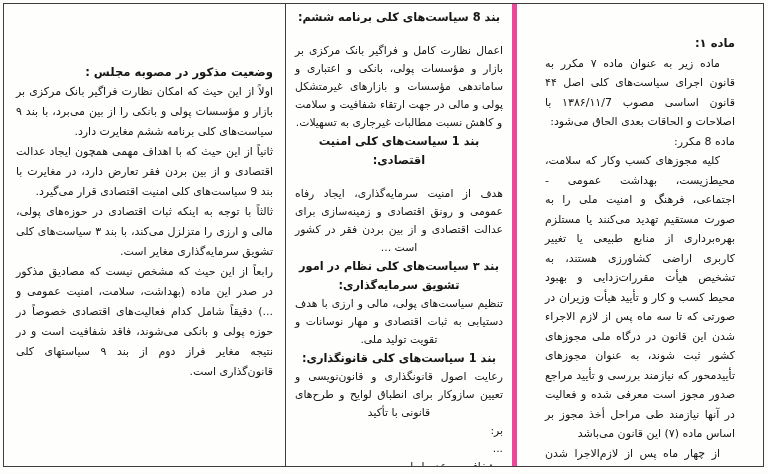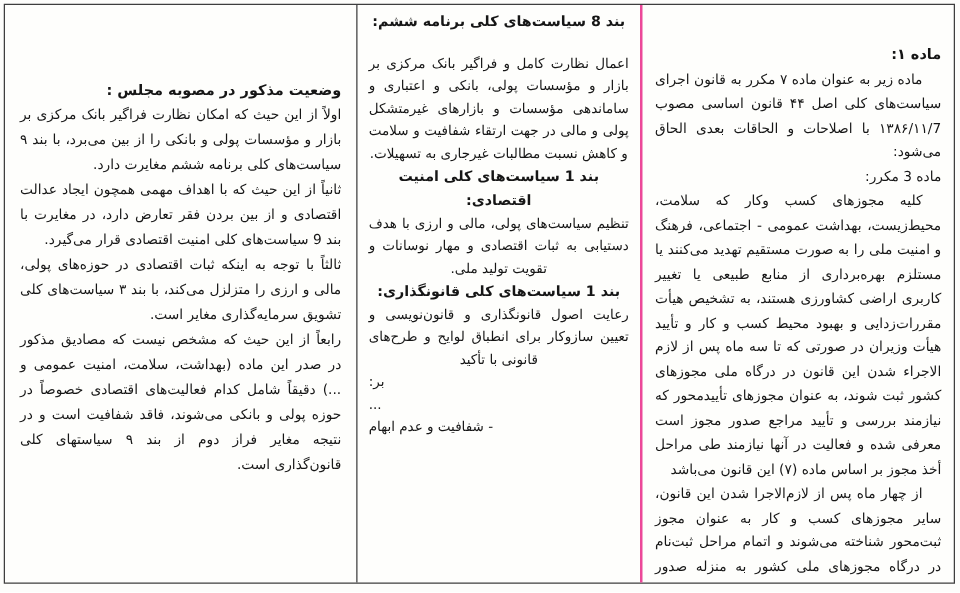--- a/index.html
+++ b/index.html
@@ -22,22 +22,22 @@
     border: 1px solid #3e3e3e;
     display: flex;
     direction: rtl;
     background: #fefefc;
   }
   .col { height: 100%; overflow: hidden; direction: rtl; }
 
   
   .col-article {
     width: 251px;
-    border-left: 2px solid #ec4899;
-    padding: 6px 10px;
+    border-left: 5px solid #ec4899;
+    padding: 6px 28px;
     font-size: 11px;
     line-height: 19.5px;
   }
   .col-article .article-heading {
     margin-top: 24px;
     font-weight: bold;
     font-size: 11.6px;
   }
   .col-article p { text-align: justify; }
   .col-article p.indent { text-indent: 15px; }
@@ -54,21 +54,21 @@
     font-weight: bold;
     font-size: 11.4px;
     text-align: center;
     line-height: 19px;
   }
   .policy-body {
     text-align: justify;
     text-align-last: center;
   }
   .sec-gap .policy-body { margin-top: 15px; }
-  .suffix-line { text-align: left; }
+  .suffix-line { text-align: right; }
 
   
   .col-assessment {
     flex: 1;
     padding: 6px 12px;
     font-size: 11px;
     line-height: 20px;
   }
   .col-assessment .assessment-heading {
     margin-top: 52px;
@@ -79,37 +79,39 @@
 </style>
 </head>
 <body>
 
 <div class="sheet">
   <div class="doc-table">
 
     <section class="col col-article">
       <h3 class="article-heading">ماده ۱:</h3>
       <p class="indent">ماده زیر به عنوان ماده ۷ مکرر به قانون اجرای سیاست‌های کلی اصل ۴۴ قانون اساسی مصوب ۱۳۸۶/۱۱/7 با اصلاحات و الحاقات بعدی الحاق می‌شود:</p>
-      <p>ماده 3 مکرر:</p>
+      <p>ماده 8 مکرر:</p>
       <p class="indent">کلیه مجوزهای کسب وکار که سلامت، محیط‌زیست، بهداشت عمومی - اجتماعی، فرهنگ و امنیت ملی را به صورت مستقیم تهدید می‌کنند یا مستلزم بهره‌برداری از منابع طبیعی یا تغییر کاربری اراضی کشاورزی هستند، به تشخیص هیأت مقررات‌زدایی و بهبود محیط کسب و کار و تأیید هیأت وزیران در صورتی که تا سه ماه پس از لازم الاجراء شدن این قانون در درگاه ملی مجوزهای کشور ثبت شوند، به عنوان مجوزهای تأییدمحور که نیازمند بررسی و تأیید مراجع صدور مجوز است معرفی شده و فعالیت در آنها نیازمند طی مراحل أخذ مجوز بر اساس ماده (۷) این قانون می‌باشد</p>
       <p class="indent">از چهار ماه پس از لازم‌الاجرا شدن این قانون، سایر مجوزهای کسب و کار به عنوان مجوز ثبت‌محور شناخته می‌شوند و اتمام مراحل ثبت‌نام در درگاه مجوزهای ملی کشور به منزله صدور مجوز است. متقاضیان این مجوزها باید در زمان ثبت نام در درگاه ملی مجوزها، فرم تعهد به اخذ استانداردهای اجباری و مراعات قوانین و شرایط حرفه‌ای مورد تأیید هیأت مقررات‌زدایی و بهبود محیط کسب و کار را امضاء نمایند ... .</p>
     </section>
 
     <section class="col col-policies">
 
       <div class="policy-section sec-gap">
         <h4 class="policy-heading">بند 8 سیاست‌های کلی برنامه ششم:</h4>
         <p class="policy-body">اعمال نظارت کامل و فراگیر بانک مرکزی بر بازار و مؤسسات پولی، بانکی و اعتباری و ساماندهی مؤسسات و بازارهای غیرمتشکل پولی و مالی در جهت ارتقاء شفافیت و سلامت و کاهش نسبت مطالبات غیرجاری به تسهیلات.</p>
       </div>
 
       <div class="policy-section sec-gap">
         <h4 class="policy-heading">بند 1 سیاست‌های کلی امنیت اقتصادی:</h4>
+        <p class="policy-body">هدف از امنیت سرمایه‌گذاری، ایجاد رفاه عمومی و رونق اقتصادی و زمینه‌سازی برای عدالت اقتصادی و از بین بردن فقر در کشور است ...</p>
       </div>
 
       <div class="policy-section">
+        <h4 class="policy-heading">بند ۳ سیاست‌های کلی نظام در امور تشویق سرمایه‌گذاری:</h4>
         <p class="policy-body">تنظیم سیاست‌های پولی، مالی و ارزی با هدف دستیابی به ثبات اقتصادی و مهار نوسانات و تقویت تولید ملی.</p>
       </div>
 
       <div class="policy-section">
         <h4 class="policy-heading">بند 1 سیاست‌های کلی قانونگذاری:</h4>
         <p class="policy-body">رعایت اصول قانونگذاری و قانون‌نویسی و تعیین سازوکار برای انطباق لوایح و طرح‌های قانونی با تأکید</p>
         <p class="suffix-line">بر:</p>
         <p class="suffix-line">...</p>
         <p class="suffix-line">- شفافیت و عدم ابهام</p>
       </div>

